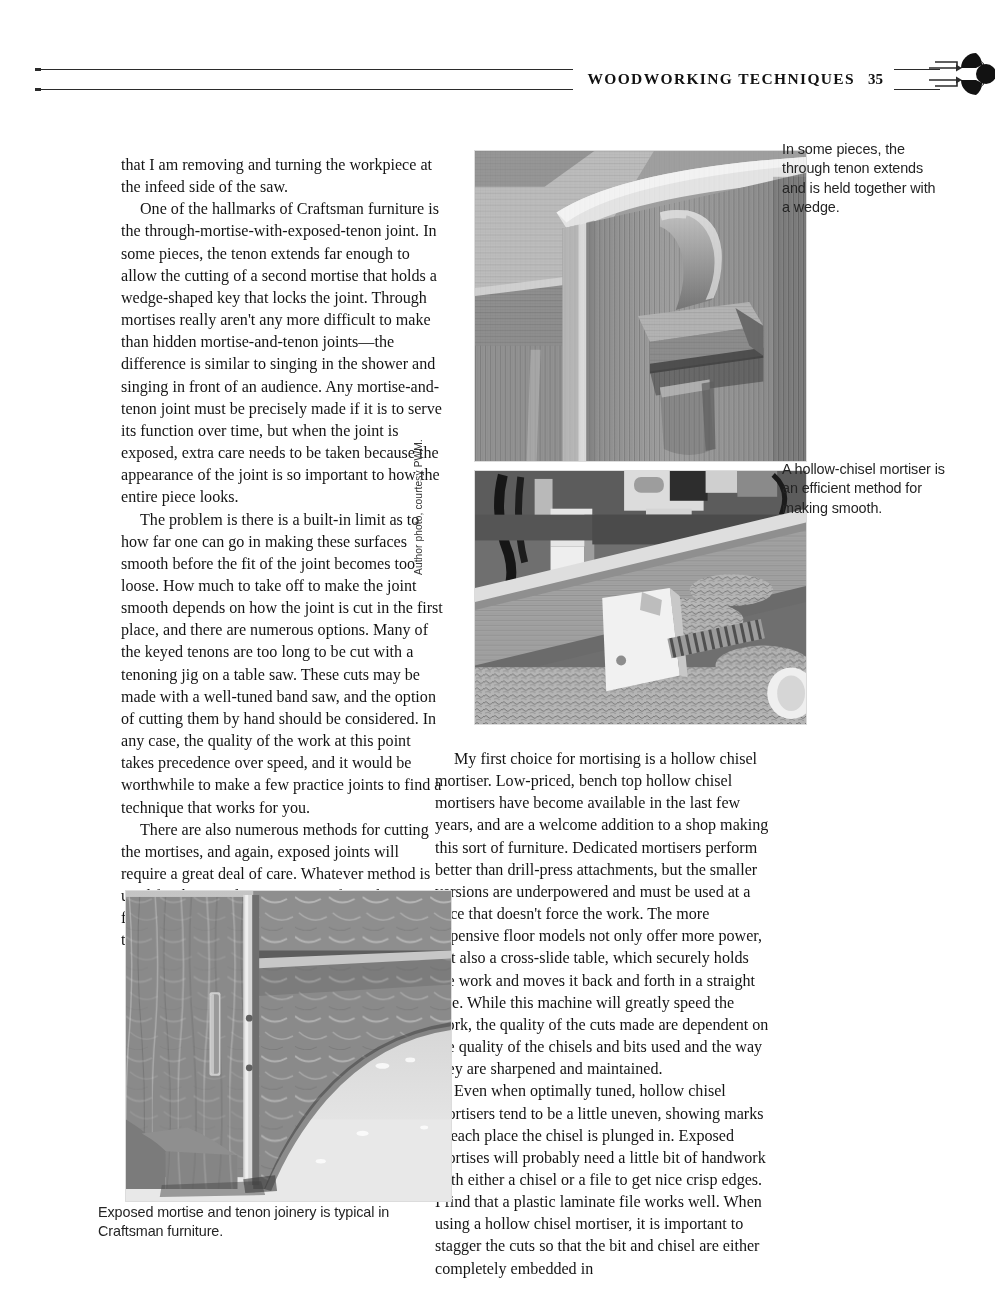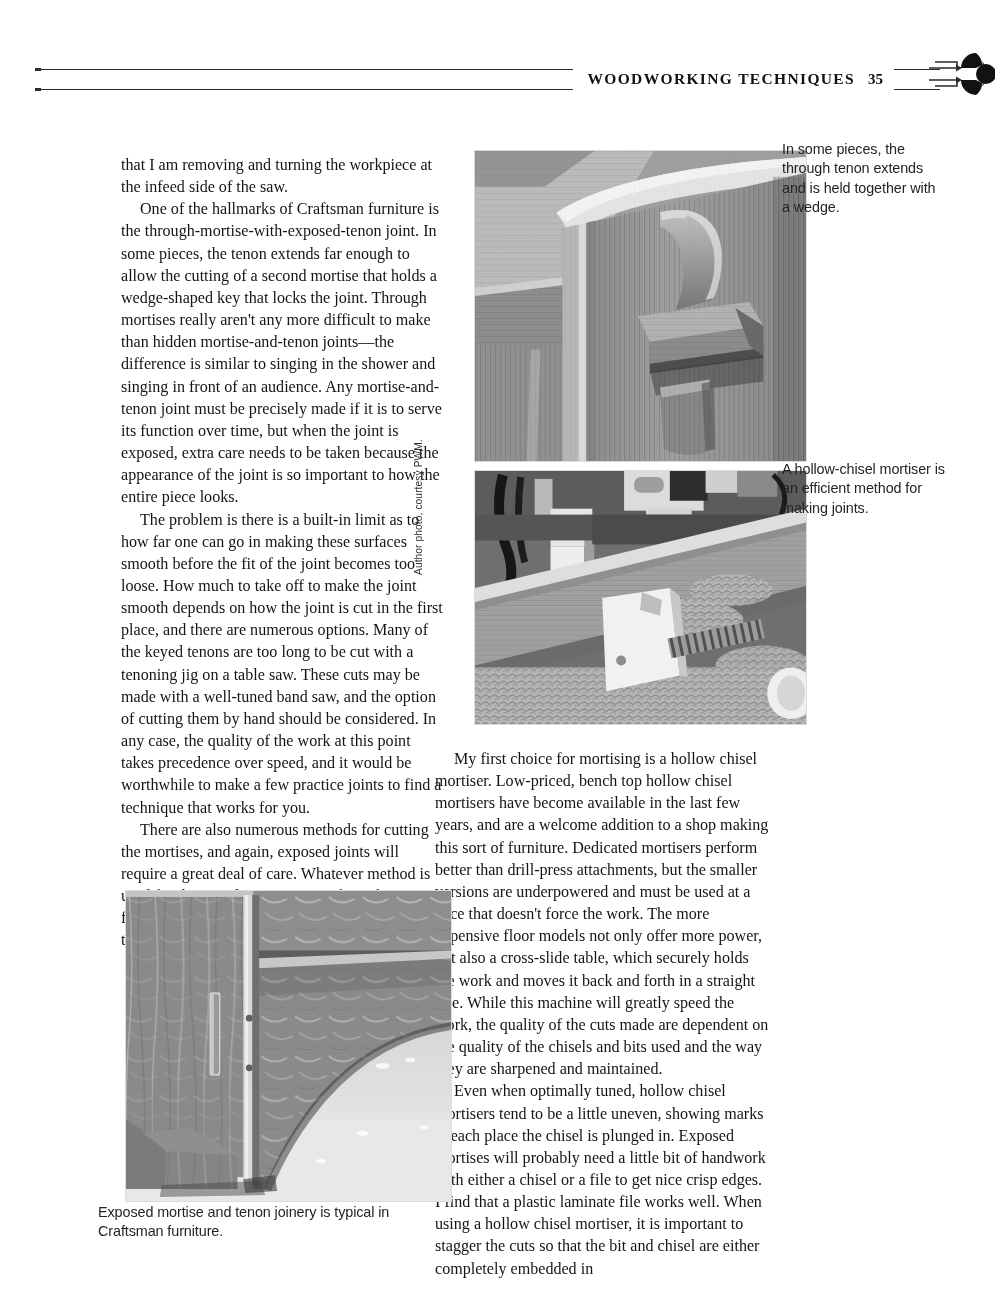--- a/index.html
+++ b/index.html
@@ -437,18 +437,18 @@
   </svg>
 </figure>
 
 <div class="photo-credit">Author photo, courtesy PWM.</div>
 
 <div class="col-caption" id="cap-tenon">
   <p class="caption">In some pieces, the through tenon extends and is held together with a wedge.</p>
 </div>
 
 <div class="col-caption" id="cap-mortiser">
-  <p class="caption">A hollow-chisel mortiser is an efficient method for making joints.</p>
+  <p class="caption">A hollow-chisel mortiser is an efficient method for making smooth.</p>
 </div>
 
 <div id="cap-base">
   <p class="caption">Exposed mortise and tenon joinery is typical in Craftsman furniture.</p>
 </div>
 
 </body></html>

